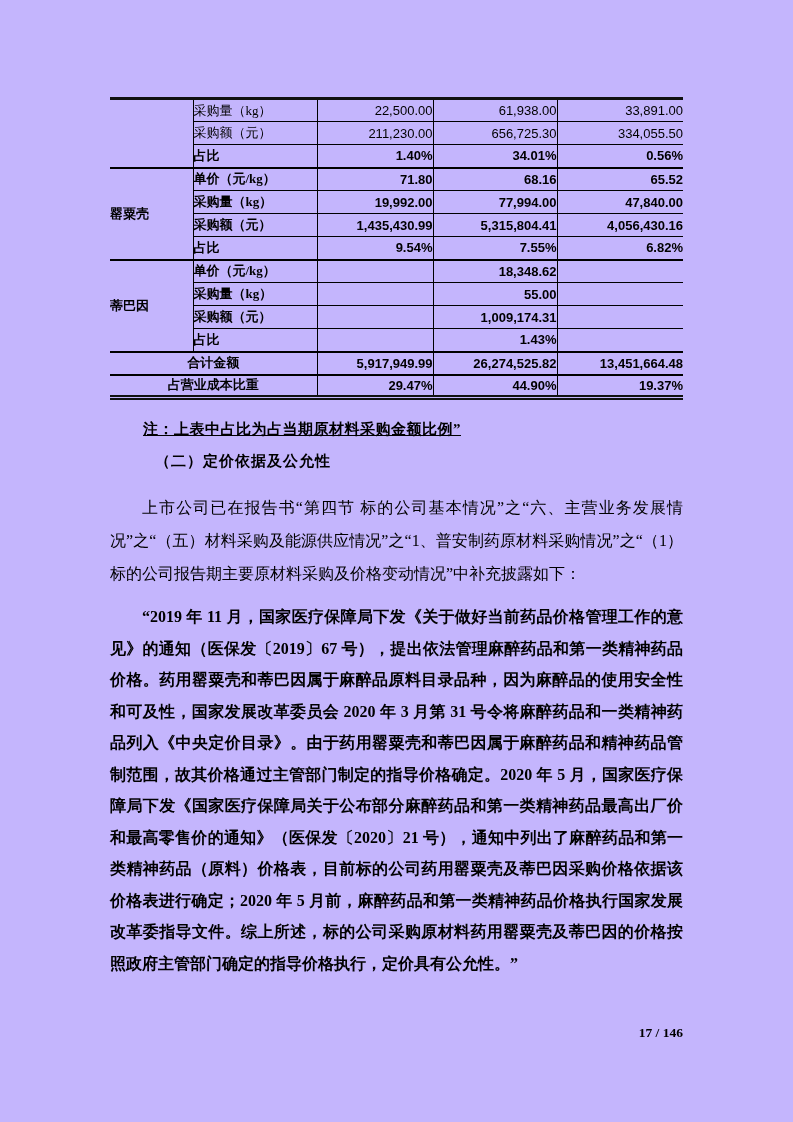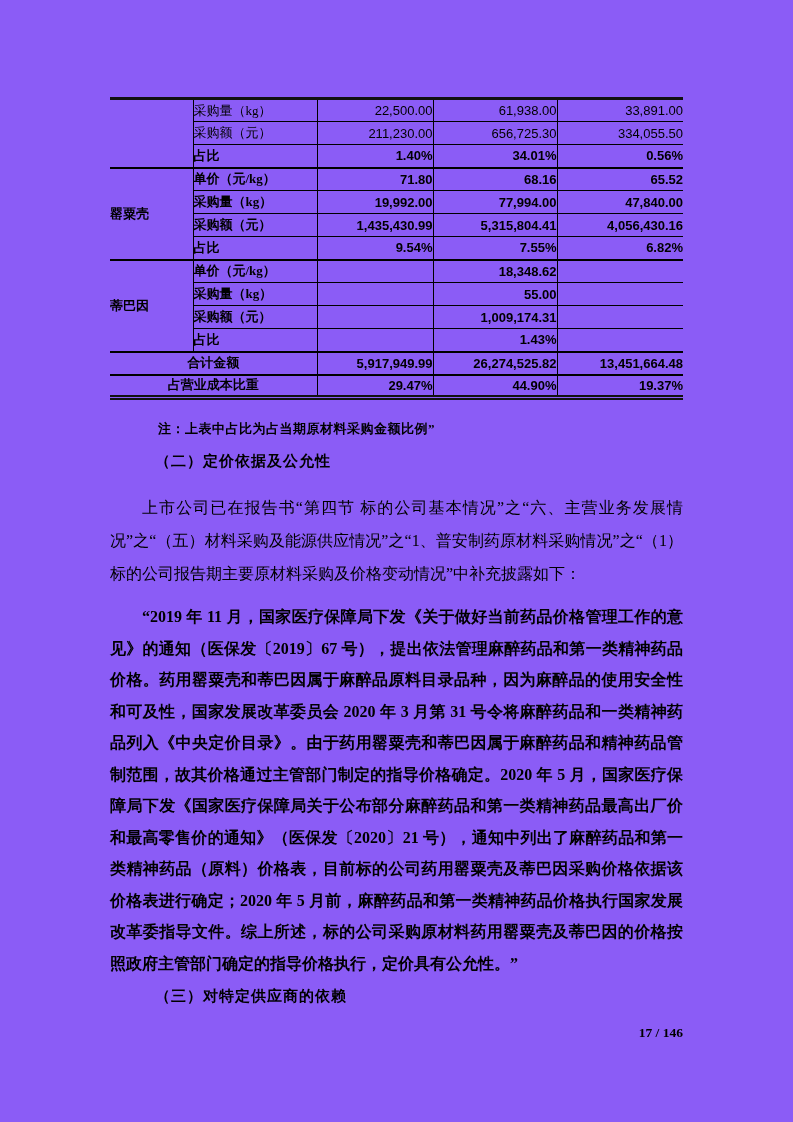--- a/index.html
+++ b/index.html
@@ -1,20 +1,20 @@
 <!DOCTYPE html>
 <html><head>
 <meta charset="utf-8">
 <style>
   html, body { margin: 0; padding: 0; background: #ffffff; }
   .page {
     position: relative;
     width: 793px;
     height: 1122px;
-    background: #8b5cf6;
+    background: #c4b5fd;
     color: #000;
     font-family: "Liberation Serif", "DejaVu Serif", serif;
     overflow: hidden;
   }
 
   
   table.doc-table {
     position: absolute;
     left: 110px;
     top: 97px;
@@ -56,25 +56,26 @@
   .summary-label {
     text-align: center;
     font-weight: bold;
     font-family: "Liberation Serif", "DejaVu Serif", serif;
   }
   .b { font-weight: bold; }
 
   
   .table-note {
     position: absolute;
-    left: 158px;
+    left: 143px;
     top: 420px;
-    font-size: 13px;
+    font-size: 15px;
     font-weight: bold;
     letter-spacing: 0.5px;
+    text-decoration: underline;
   }
   .section-heading {
     position: absolute;
     font-family: "Liberation Sans", "DejaVu Sans", sans-serif;
     font-size: 15px;
     font-weight: bold;
     letter-spacing: 1px;
   }
   .heading-2 { left: 155px; top: 452px; }
   .heading-3 { left: 155px; top: 987px; }
@@ -207,17 +208,16 @@
   </table>
 
   <div class="table-note">注：上表中占比为占当期原材料采购金额比例”</div>
 
   <div class="section-heading heading-2">（二）定价依据及公允性</div>
 
   <p class="para para-intro">上市公司已在报告书“第四节 标的公司基本情况”之“六、主营业务发展情况”之“（五）材料采购及能源供应情况”之“1、普安制药原材料采购情况”之“（1）标的公司报告期主要原材料采购及价格变动情况”中补充披露如下：</p>
 
   <p class="para para-quote">“2019 年 11 月，国家医疗保障局下发《关于做好当前药品价格管理工作的意见》的通知（医保发〔2019〕67 号），提出依法管理麻醉药品和第一类精神药品价格。药用罂粟壳和蒂巴因属于麻醉品原料目录品种，因为麻醉品的使用安全性和可及性，国家发展改革委员会 2020 年 3 月第 31 号令将麻醉药品和一类精神药品列入《中央定价目录》。由于药用罂粟壳和蒂巴因属于麻醉药品和精神药品管制范围，故其价格通过主管部门制定的指导价格确定。2020 年 5 月，国家医疗保障局下发《国家医疗保障局关于公布部分麻醉药品和第一类精神药品最高出厂价和最高零售价的通知》（医保发〔2020〕21 号），通知中列出了麻醉药品和第一类精神药品（原料）价格表，目前标的公司药用罂粟壳及蒂巴因采购价格依据该价格表进行确定；2020 年 5 月前，麻醉药品和第一类精神药品价格执行国家发展改革委指导文件。综上所述，标的公司采购原材料药用罂粟壳及蒂巴因的价格按照政府主管部门确定的指导价格执行，定价具有公允性。”</p>
 
-  <div class="section-heading heading-3">（三）对特定供应商的依赖</div>
 
   <div class="page-number">17 / 146</div>
 
 </div>
 
 </body></html>

